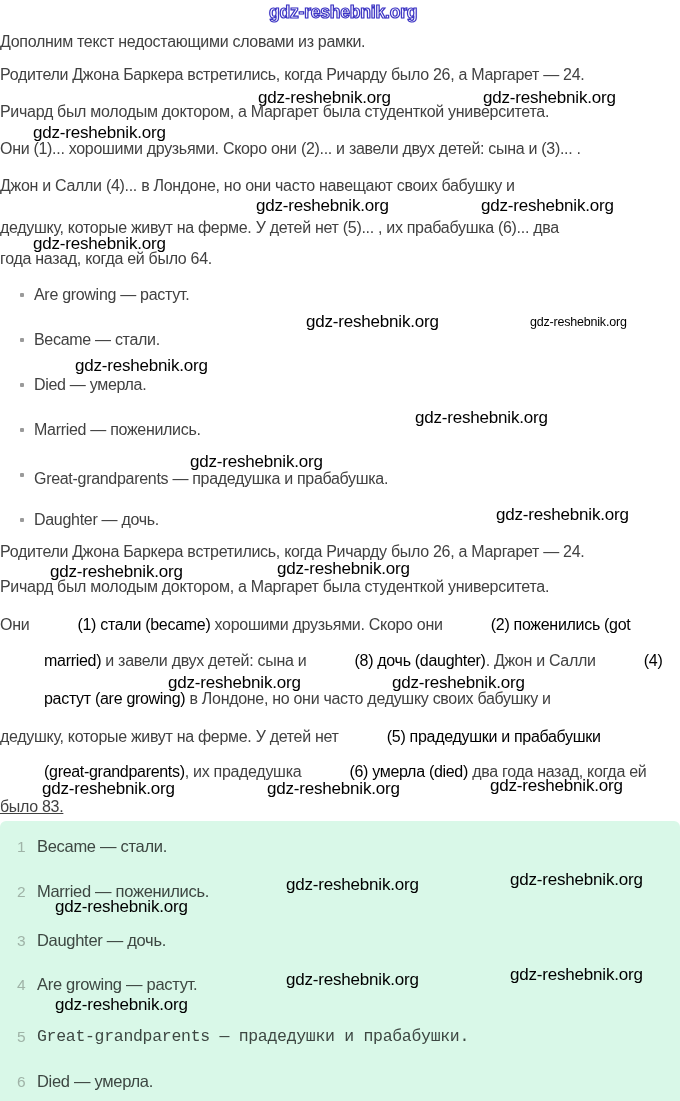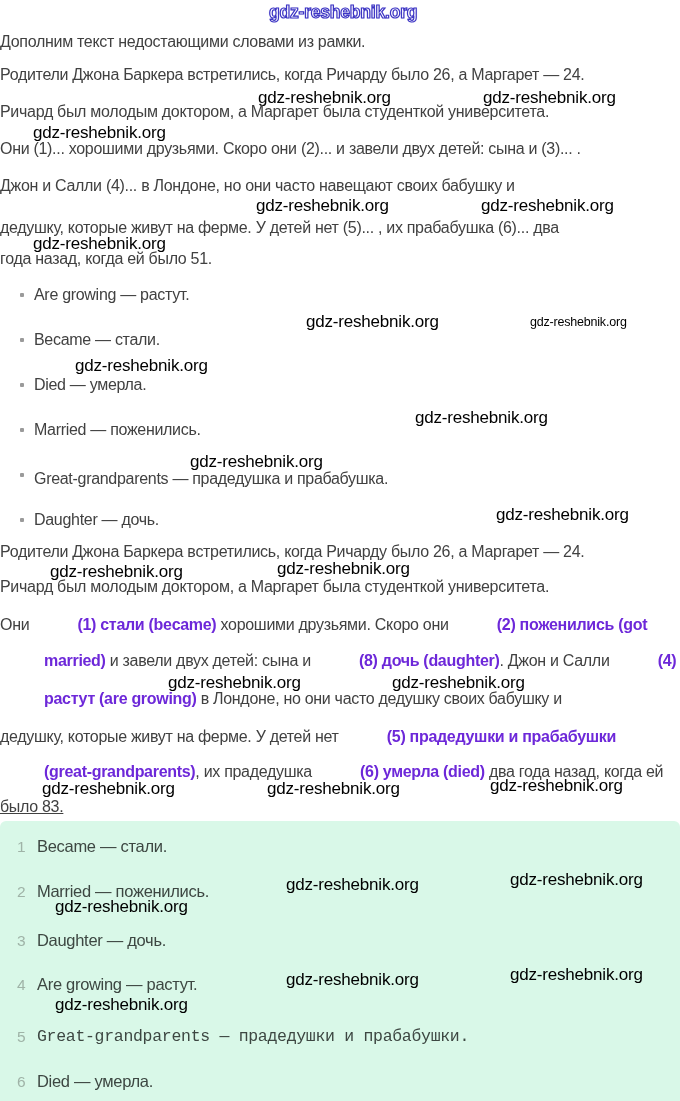--- a/index.html
+++ b/index.html
@@ -4,21 +4,21 @@
 <style>
   * { margin: 0; padding: 0; box-sizing: border-box; }
   html, body { background: #ffffff; }
   body {
     width: 680px; height: 1101px; position: relative; overflow: hidden;
     font-family: "Liberation Sans", "DejaVu Sans", sans-serif;
     color: #414141;
   }
   .abs { position: absolute; white-space: nowrap; }
   .txt { font-size: 16px; line-height: 1.1; letter-spacing: -0.3px; color: #414141; }
-  .b   { font-weight: bold; color: #6d28d9; padding-left: 44px; }
+  .b   { font-weight: normal; color: #000000; padding-left: 44px; }
   .wm  { position: absolute; white-space: nowrap; font-size: 17px; color: #000000;
          letter-spacing: -0.2px; }
   .wm-s { font-size: 12.5px; }
   .wm-top {
     font-size: 17.5px; font-weight: bold; color: #ffffff;
     -webkit-text-stroke: 1.2px #3d35c4;
     text-shadow: 0 0 1px #3d35c4;
   }
   .bullet-dot { position: absolute; left: 20px; width: 4px; height: 4px;
     background: #9a9a9a; border-radius: 1px; margin-top: 7px; }
@@ -40,21 +40,21 @@
 <span class="wm" style="left:258px; top:88px;">gdz-reshebnik.org</span>
 <span class="wm" style="left:483px; top:88px;">gdz-reshebnik.org</span>
 <div class="abs txt" style="left:0; top:103px;">Ричард был молодым доктором, а Маргарет была студенткой университета.</div>
 <span class="wm" style="left:33px; top:123px;">gdz-reshebnik.org</span>
 <div class="abs txt" style="left:0; top:140px;">Они (1)... хорошими друзьями. Скоро они (2)... и завели двух детей: сына и (3)... .</div>
 <div class="abs txt" style="left:0; top:177px;">Джон и Салли (4)... в Лондоне, но они часто навещают своих бабушку и</div>
 <span class="wm" style="left:256px; top:196px;">gdz-reshebnik.org</span>
 <span class="wm" style="left:481px; top:196px;">gdz-reshebnik.org</span>
 <div class="abs txt" style="left:0; top:219px;">дедушку, которые живут на ферме. У детей нет (5)... , их прабабушка (6)... два</div>
 <span class="wm" style="left:33px; top:234px;">gdz-reshebnik.org</span>
-<div class="abs txt" style="left:0; top:250px;">года назад, когда ей было 51.</div>
+<div class="abs txt" style="left:0; top:250px;">года назад, когда ей было 64.</div>
 
 <span class="bullet-dot" style="top:286px;"></span>
 <div class="vocab-text txt" style="top:286px;">Are growing — растут.</div>
 <span class="wm" style="left:306px; top:312px;">gdz-reshebnik.org</span>
 <span class="wm wm-s" style="left:530px; top:315px;">gdz-reshebnik.org</span>
 
 <span class="bullet-dot" style="top:331px;"></span>
 <div class="vocab-text txt" style="top:331px;">Became — стали.</div>
 <span class="wm" style="left:75px; top:356px;">gdz-reshebnik.org</span>
 

